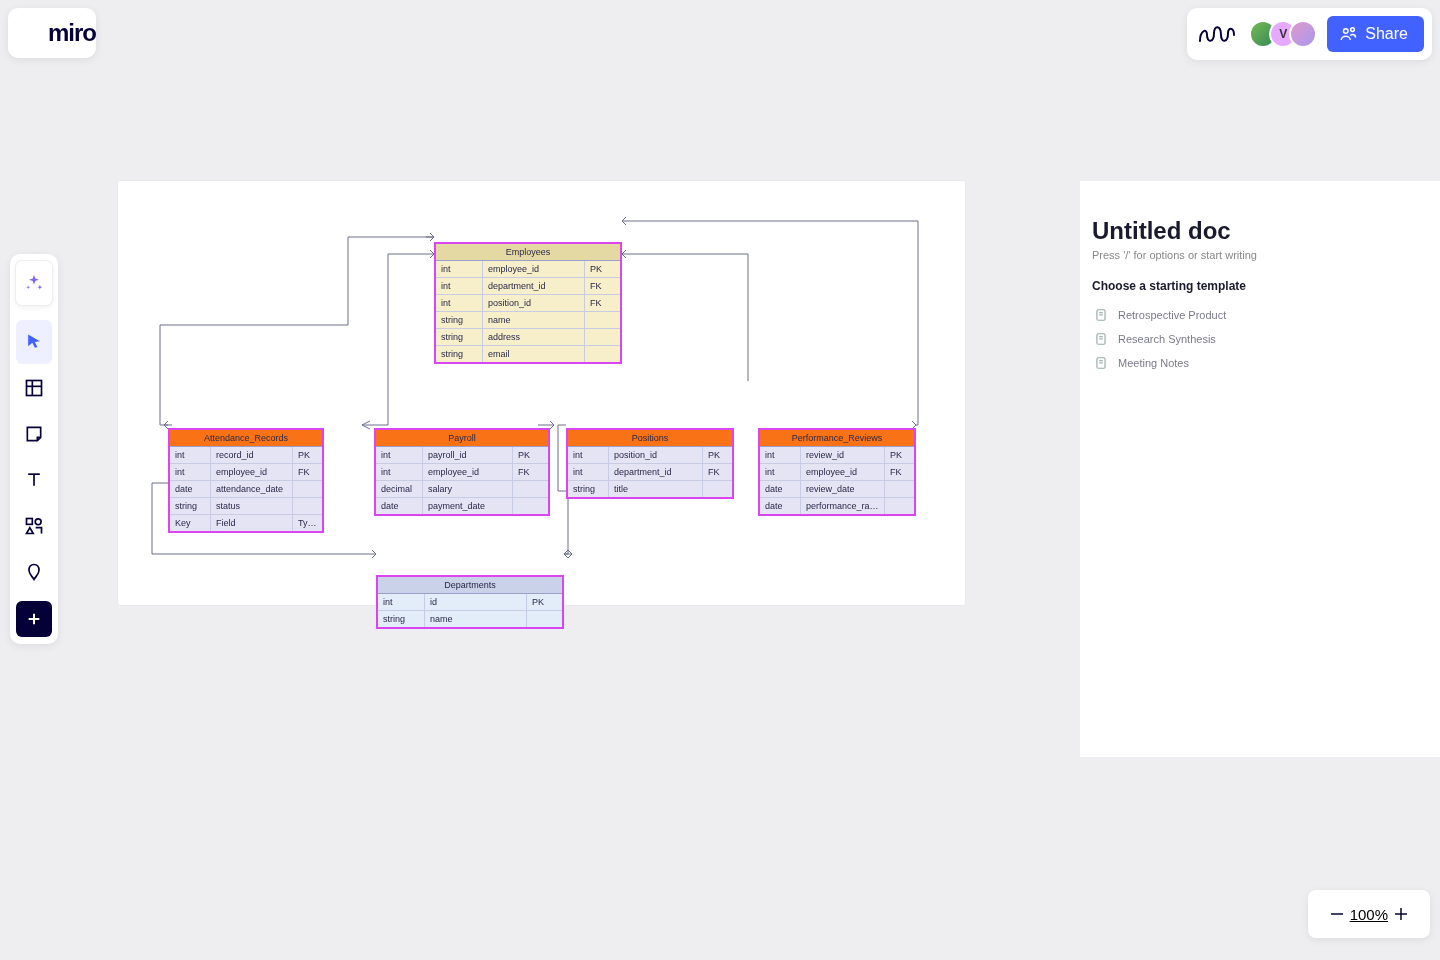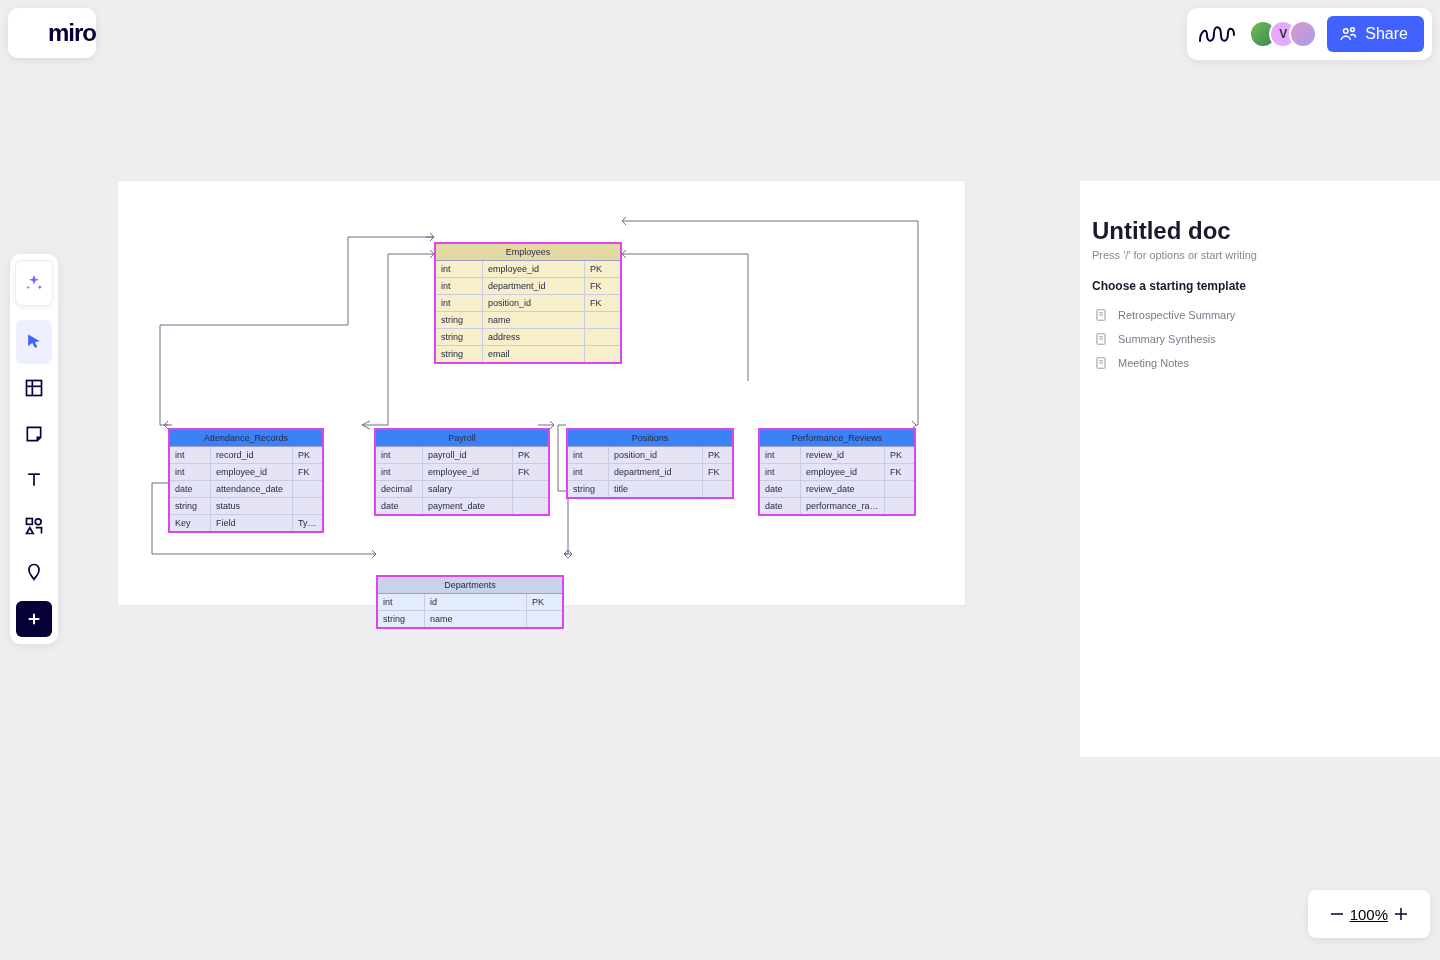--- a/index.html
+++ b/index.html
@@ -43,21 +43,21 @@
   .ent.c3w .row{grid-template-columns:46px 1fr 36px;}
 
   .emp { left:316px; top:14px; width:188px; }
   .emp .hd{background:#e5d9a3;}
   .emp .rows{background:#f7efc9;}
   .att { left:50px; top:200px; width:156px; }
   .pay { left:256px; top:200px; width:176px; }
   .pos { left:448px; top:200px; width:168px; }
   .rev { left:640px; top:200px; width:158px; }
   .dep { left:258px; top:347px; width:188px; }
-  .att .hd,.pay .hd,.pos .hd,.rev .hd{background:#3b82f6;}
+  .att .hd,.pay .hd,.pos .hd,.rev .hd{background:#f97316;}
   .att .rows,.pay .rows,.pos .rows,.rev .rows{background:#e5e4f5;}
   .dep .hd{background:#c9d2e8;}
   .dep .rows{background:#e3ecf9;}
 
   
   .doc { position:absolute; right:0; top:181px; width:360px; height:576px; background:#fff; padding:36px 12px; }
   .doc h1{font-size:24px; font-weight:700; color:#1a1a2e; margin-bottom:4px;}
   .doc .hint{font-size:11px; color:#888; margin-bottom:18px;}
   .doc .sub{font-size:12px; font-weight:700; color:#1a1a2e; margin-bottom:10px;}
   .tmpl{display:flex;align-items:center;gap:10px;padding:5px 2px;font-size:11px;color:#7a7a8a;cursor:pointer;}
@@ -340,29 +340,29 @@
 <div class="doc">
   <h1>Untitled doc</h1>
   <div class="hint">Press '/' for options or start writing</div>
   <div class="sub">Choose a starting template</div>
   <div class="tmpl">
     <svg width="14" height="14" viewBox="0 0 24 24" fill="none" stroke="#9aa" stroke-width="2">
         <rect x="5" y="3" width="14" height="18" rx="2"></rect>
         <line x1="9" y1="8" x2="15" y2="8"></line>
         <line x1="9" y1="12" x2="15" y2="12"></line>
       </svg>
-    <span>Retrospective Summary</span>
+    <span>Retrospective Product</span>
   </div>
   <div class="tmpl">
     <svg width="14" height="14" viewBox="0 0 24 24" fill="none" stroke="#9aa" stroke-width="2">
         <rect x="5" y="3" width="14" height="18" rx="2"></rect>
         <line x1="9" y1="8" x2="15" y2="8"></line>
         <line x1="9" y1="12" x2="15" y2="12"></line>
       </svg>
-    <span>Summary Synthesis</span>
+    <span>Research Synthesis</span>
   </div>
   <div class="tmpl">
     <svg width="14" height="14" viewBox="0 0 24 24" fill="none" stroke="#9aa" stroke-width="2">
         <rect x="5" y="3" width="14" height="18" rx="2"></rect>
         <line x1="9" y1="8" x2="15" y2="8"></line>
         <line x1="9" y1="12" x2="15" y2="12"></line>
       </svg>
     <span>Meeting Notes</span>
   </div>
 </div>

